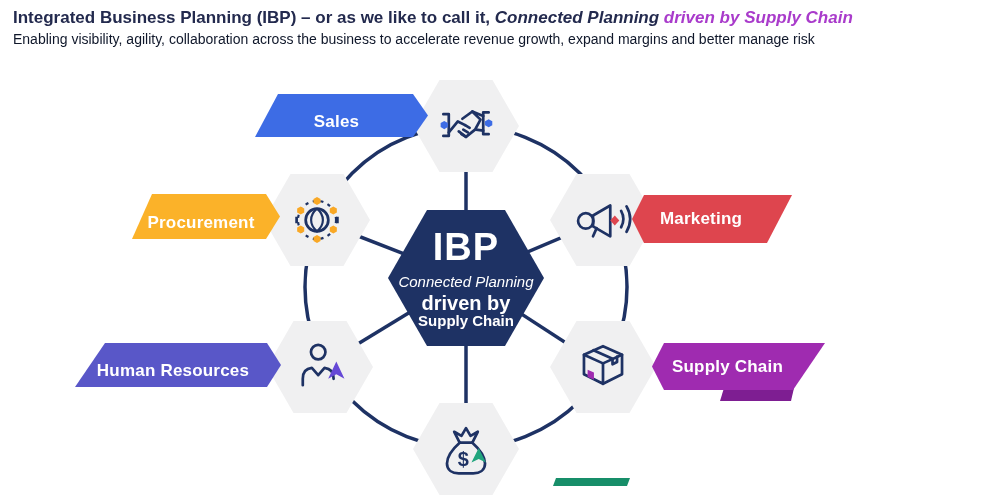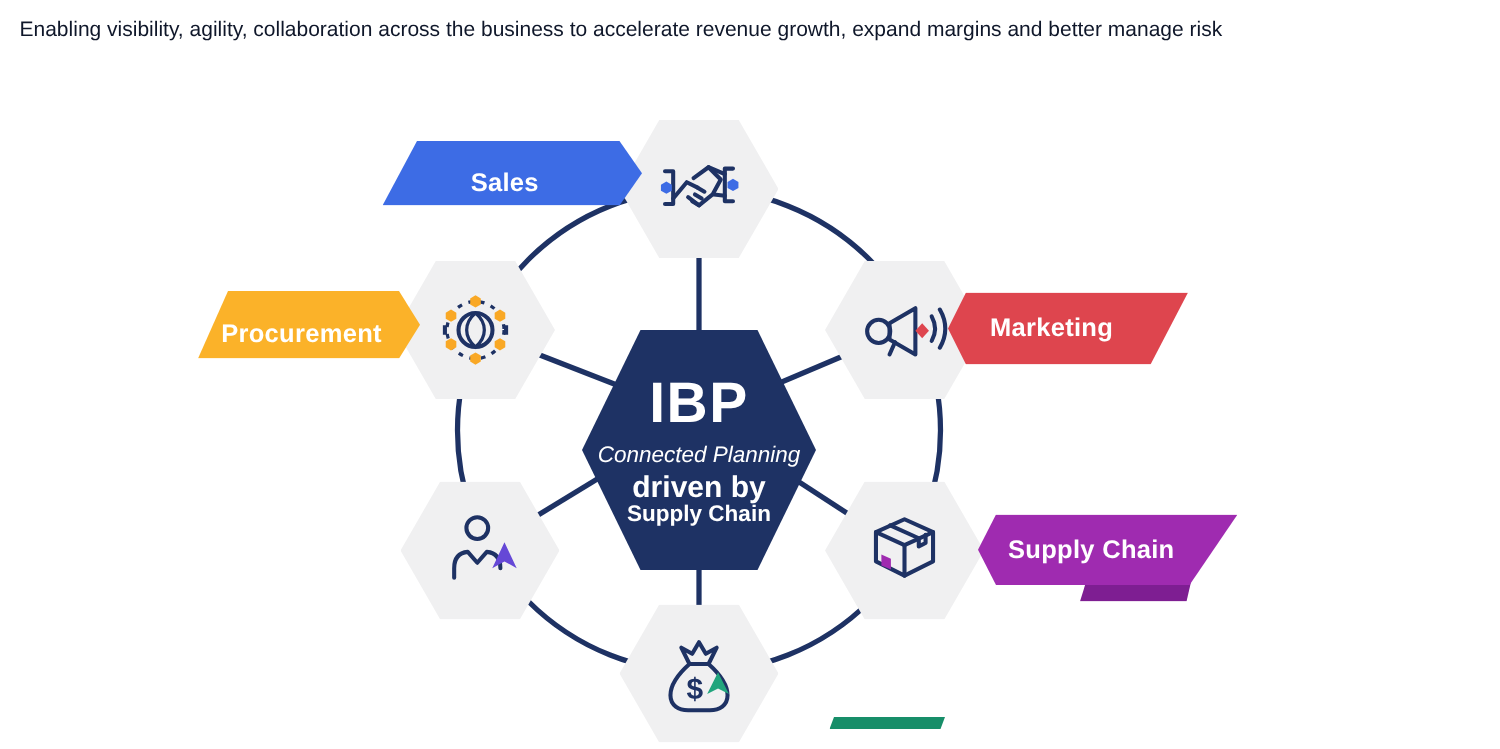--- a/index.html
+++ b/index.html
@@ -47,37 +47,38 @@
     clip-path:polygon(3px 0,100% 0,74px 100%,0 100%);}
   
   .hex.h-sales{left:413px;top:80px;width:106px;height:92px;}
   .hex.h-procurement{left:264px;top:174px;width:106px;height:92px;}
   .hex.h-marketing{left:550px;top:174px;width:106px;height:92px;}
   .hex.h-hr{left:267px;top:321px;width:106px;height:92px;}
   .hex.h-supply{left:550px;top:321px;width:106px;height:92px;}
   .hex.h-finance{left:413px;top:403px;width:106px;height:92px;}
   
   .center-hex{
-    position:absolute;z-index:5;left:388px;top:220px;width:156px;height:160px;
+    position:absolute;z-index:5;left:388px;top:210px;width:156px;height:136px;
     background:#1E3264;
     clip-path:polygon(0% 50%,25% 0%,75% 0%,100% 50%,75% 100%,25% 100%);
     display:flex;flex-direction:column;align-items:center;justify-content:center;
     color:#fff;text-align:center;
   }
   .center-hex .acro{font-size:38px;font-weight:bold;letter-spacing:1px;line-height:40px;}
   .center-hex .cp{font-size:15px;font-style:italic;margin-top:6px;line-height:17px;}
   .center-hex .drv{font-size:20px;font-weight:bold;margin-top:5px;line-height:17px;}
   .center-hex .sc{font-size:15px;font-weight:bold;line-height:17px;}
 </style>
 </head>
 <body>
 
 <div class="stage">
 
   <div class="hdr">
+    <div class="title"><span>Integrated Business Planning (IBP) – or as we like to call it, </span><span class="it">Connected Planning </span><span class="it magenta">driven by Supply Chain</span></div>
     <div class="sub">Enabling visibility, agility, collaboration across the business to accelerate revenue growth, expand margins and better manage risk</div>
   </div>
 
   <svg class="ring-svg" width="1000" height="499" viewBox="0 0 1000 499">
     <g stroke="#1E3264" stroke-width="3.5" fill="none">
       <circle cx="466" cy="287" r="161"></circle>
       <line x1="466" y1="278" x2="466" y2="126"></line>
       <line x1="466" y1="278" x2="317" y2="220"></line>
       <line x1="466" y1="278" x2="603" y2="220"></line>
       <line x1="466" y1="278" x2="320" y2="367"></line>
@@ -171,20 +172,23 @@
 
   <div class="banner sales b-left" style="background-color: rgb(61, 108, 229);">
     <span>Sales</span>
   </div>
   <div class="banner procurement b-left" style="background-color: rgb(251, 178, 41);">
     <span>Procurement</span>
   </div>
   <div class="banner marketing b-right" style="background-color: rgb(222, 69, 78);">
     <span>Marketing</span>
   </div>
+  <div class="banner hr b-left" style="background-color: rgb(89, 87, 200);">
+    <span>Human Resources</span>
+  </div>
   <div class="banner supply b-right" style="background-color: rgb(159, 43, 176);">
     <span>Supply Chain</span>
   </div>
 
   <div class="center-hex">
     <div class="acro">IBP</div>
     <div class="cp">Connected Planning</div>
     <div class="drv">driven by</div>
     <div class="sc">Supply Chain</div>
   </div>

